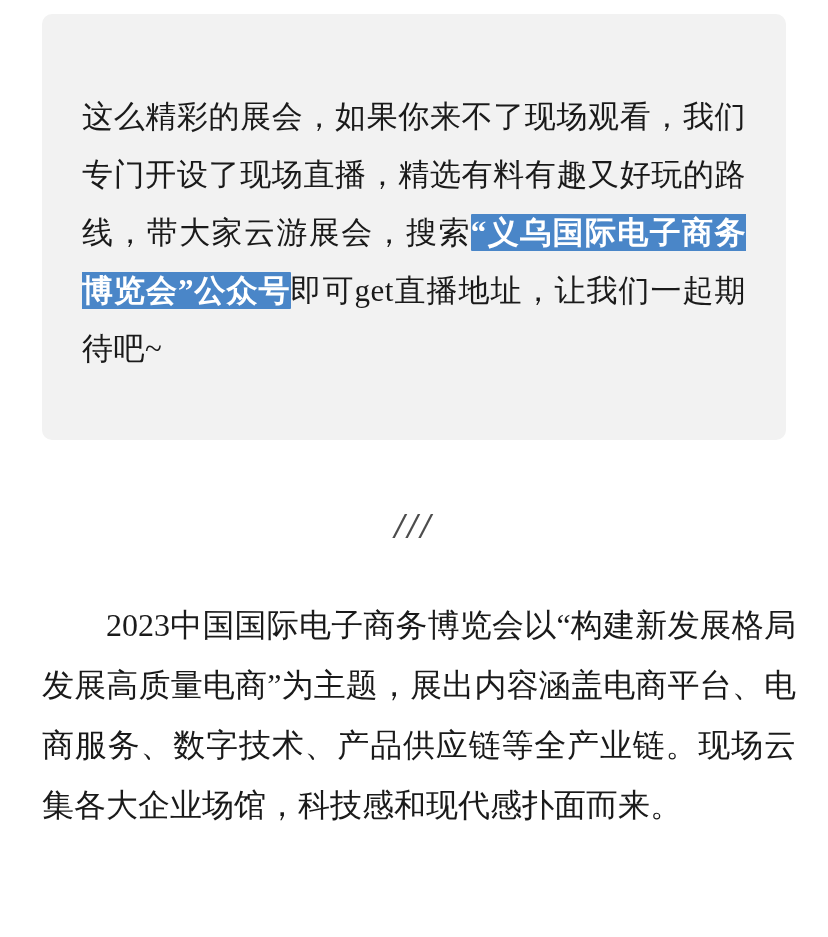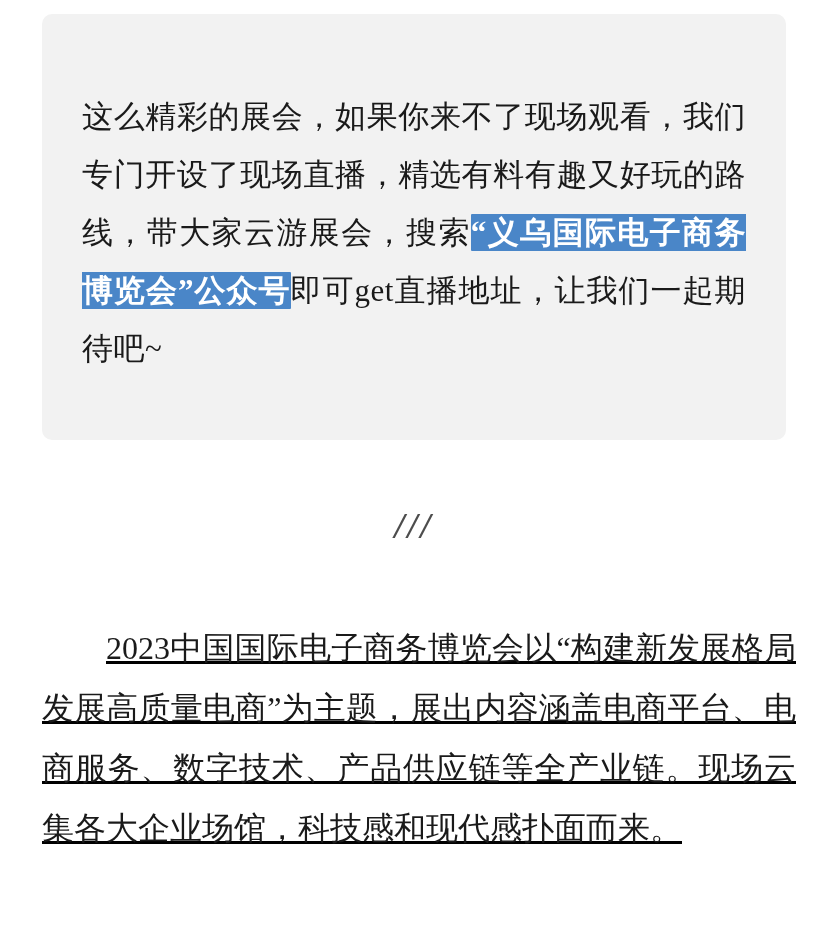--- a/index.html
+++ b/index.html
@@ -60,23 +60,22 @@
     font-family: "Liberation Serif", serif;
     letter-spacing: 3px;
     font-style: italic;
     font-weight: 600;
   }
 
   
   .body-block {
     position: absolute;
     left: 42px;
-    top: 618px;
+    top: 595px;
     width: 754px;
-    text-decoration: underline;
   }
   .body-text {
     font-size: 32px;
     line-height: 60px;
     color: #1a1a1a;
     text-align: justify;
     word-break: break-all;
     text-indent: 64px;
   }
 </style>

